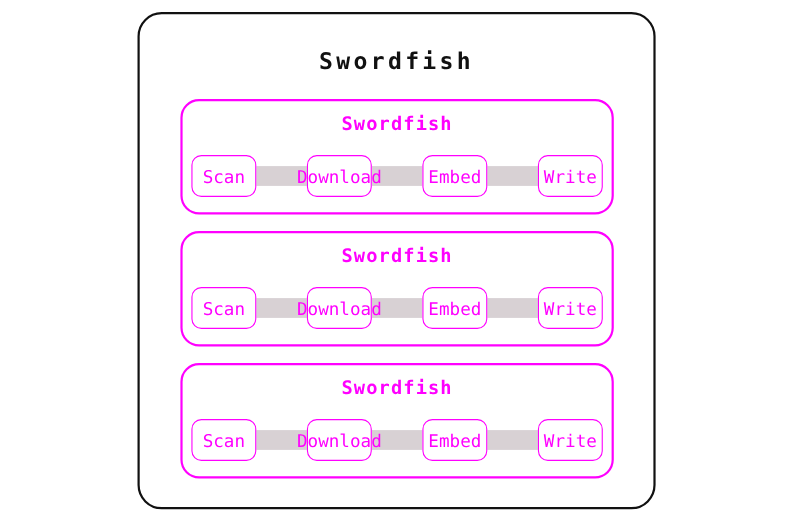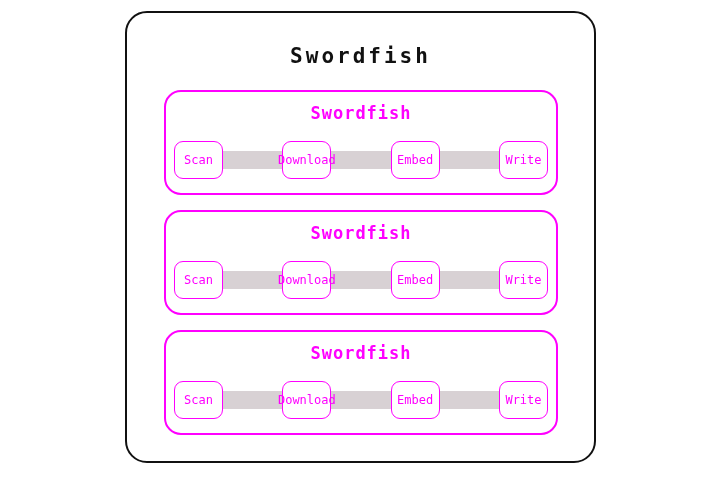--- a/index.html
+++ b/index.html
@@ -71,27 +71,27 @@
     position: absolute;
     left: 8px;
     right: 8px;
     top: 49px;
     height: 38px;
     display: flex;
     align-items: center;
   }
   .node {
     flex: none;
-    width: 49px;
+    width: 59px;
     height: 38px;
     border: 1.5px solid var(--accent);
     border-radius: 9px;
     background: var(--bg);
     color: var(--accent);
-    font-size: 12px;
+    font-size: 16px;
     display: flex;
     align-items: center;
     justify-content: center;
     white-space: nowrap;
     z-index: 1;
   }
   .connector {
     flex: 1;
     height: 18px;
     background: var(--connector);

